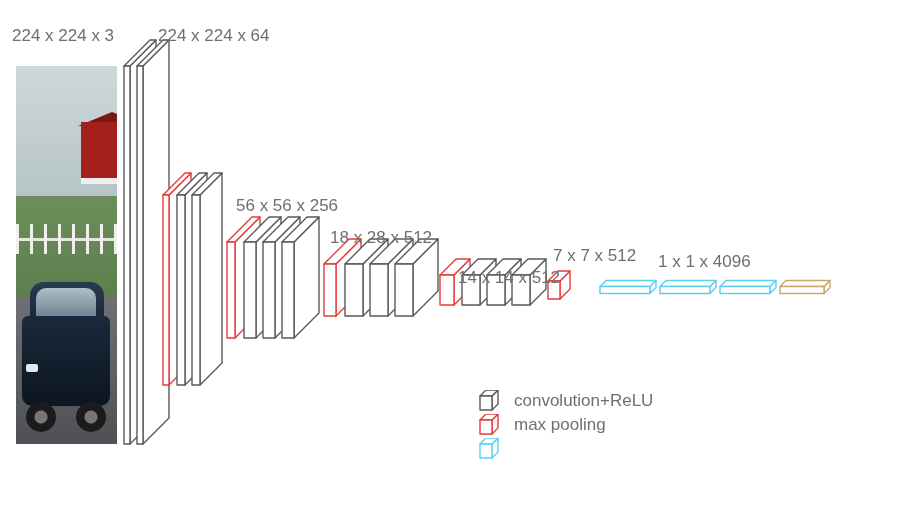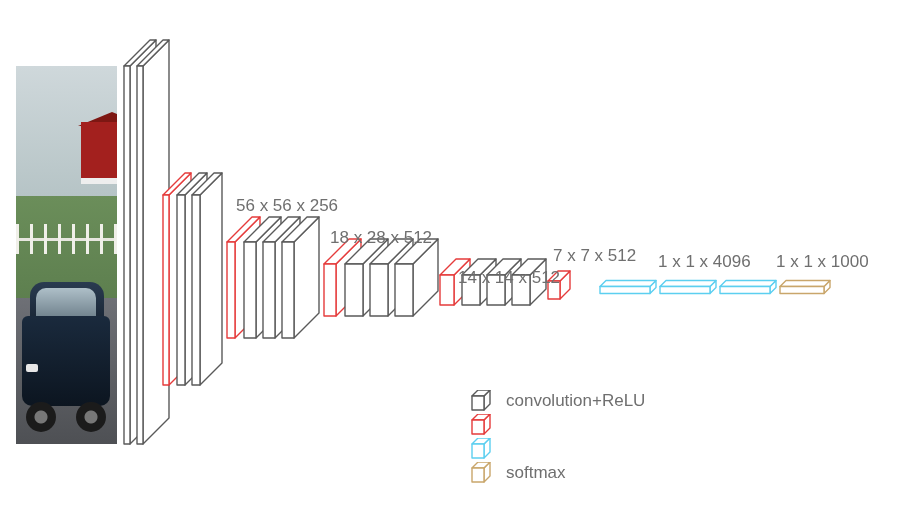--- a/index.html
+++ b/index.html
@@ -1,20 +1,20 @@
 <!DOCTYPE html>
 <html><head>
 <meta charset="utf-8">
 <style>
   html,body{margin:0;padding:0;font-family:Helvetica,Arial,sans-serif;color:#6f6f6f;background:#fff}
   .stage{position:relative;width:900px;height:507px}
   .lbl{position:absolute;font-size:17px;white-space:nowrap;color:#6f6f6f}
   
   .legend{position:absolute;left:470px;top:388px;font-size:17px;color:#6f6f6f}
-  .lg-row{display:flex;align-items:center;margin:2px 0}
+  .lg-row{display:flex;align-items:center;margin:2px 8px}
   .lg-row span.t{margin-left:10px}
   
   .input-img{position:absolute;left:16px;top:66px;width:101px;height:378px;overflow:hidden}
   .sky{position:absolute;left:0;top:0;right:0;height:130px;
        background:linear-gradient(#cfd8db,#b6c4c6)}
   .grass{position:absolute;left:0;top:130px;right:0;bottom:0;
          background:linear-gradient(#6b8e5a,#4a6a3f)}
   .road{position:absolute;left:0;top:232px;right:0;bottom:0;
         background:linear-gradient(#6e7076,#4e5054)}
   .barn{position:absolute;left:65px;top:56px;width:60px;height:62px;background:#a3201e}
@@ -172,60 +172,52 @@
           <polygon points="720,286.5 770,286.5 770,293.5 720,293.5" fill="#ffffff" stroke="#5ccff0" stroke-width="1.4" stroke-linejoin="round"></polygon>
         </g>
         <g>
           <polygon points="824,286.5 830,280.5 830,287.5 824,293.5" fill="#ffffff" stroke="#c9a66b" stroke-width="1.4" stroke-linejoin="round"></polygon>
           <polygon points="780,286.5 786,280.5 830,280.5 824,286.5" fill="#ffffff" stroke="#c9a66b" stroke-width="1.4" stroke-linejoin="round"></polygon>
           <polygon points="780,286.5 824,286.5 824,293.5 780,293.5" fill="#ffffff" stroke="#c9a66b" stroke-width="1.4" stroke-linejoin="round"></polygon>
         </g>
       </g>
   </svg>
 
+  <div class="lbl" style="left:12px;top:26px">224 x 224 x 3</div>
+  <div class="lbl" style="left:158px;top:26px">224 x 224 x 64</div>
   <div class="lbl" style="left:236px;top:196px">56 x 56 x 256</div>
   <div class="lbl" style="left:330px;top:228px">18 x 28 x 512</div>
   <div class="lbl" style="left:458px;top:268px">14 x 14 x 512</div>
   <div class="lbl" style="left:553px;top:246px">7 x 7 x 512</div>
   <div class="lbl" style="left:658px;top:252px">1 x 1 x 4096</div>
-  <div class="lbl" style="left:776px;top:252px">1 x 1 x 1000</div>
 
   <div class="legend">
     <div class="lg-row">
       <svg width="26" height="22">
           <g class="lg">
             <polygon points="14,6 20,0 20,14 14,20" fill="#ffffff" stroke="#5a5a5a" stroke-width="1.4" stroke-linejoin="round"></polygon>
             <polygon points="2,6 8,0 20,0 14,6" fill="#ffffff" stroke="#5a5a5a" stroke-width="1.4" stroke-linejoin="round"></polygon>
             <polygon points="2,6 14,6 14,20 2,20" fill="#ffffff" stroke="#5a5a5a" stroke-width="1.4" stroke-linejoin="round"></polygon>
           </g>
         </svg>
       <span class="t">convolution+ReLU</span>
     </div>
     <div class="lg-row">
       <svg width="26" height="22">
           <g class="lg">
             <polygon points="14,6 20,0 20,14 14,20" fill="#ffffff" stroke="#e53b3b" stroke-width="1.4" stroke-linejoin="round"></polygon>
             <polygon points="2,6 8,0 20,0 14,6" fill="#ffffff" stroke="#e53b3b" stroke-width="1.4" stroke-linejoin="round"></polygon>
             <polygon points="2,6 14,6 14,20 2,20" fill="#ffffff" stroke="#e53b3b" stroke-width="1.4" stroke-linejoin="round"></polygon>
           </g>
         </svg>
+      <span class="t">max pooling</span>
     </div>
     <div class="lg-row">
       <svg width="26" height="22">
           <g class="lg">
             <polygon points="14,6 20,0 20,14 14,20" fill="#ffffff" stroke="#5ccff0" stroke-width="1.4" stroke-linejoin="round"></polygon>
             <polygon points="2,6 8,0 20,0 14,6" fill="#ffffff" stroke="#5ccff0" stroke-width="1.4" stroke-linejoin="round"></polygon>
             <polygon points="2,6 14,6 14,20 2,20" fill="#ffffff" stroke="#5ccff0" stroke-width="1.4" stroke-linejoin="round"></polygon>
           </g>
         </svg>
     </div>
-    <div class="lg-row">
-      <svg width="26" height="22">
-          <g class="lg">
-            <polygon points="14,6 20,0 20,14 14,20" fill="#ffffff" stroke="#c9a66b" stroke-width="1.4" stroke-linejoin="round"></polygon>
-            <polygon points="2,6 8,0 20,0 14,6" fill="#ffffff" stroke="#c9a66b" stroke-width="1.4" stroke-linejoin="round"></polygon>
-            <polygon points="2,6 14,6 14,20 2,20" fill="#ffffff" stroke="#c9a66b" stroke-width="1.4" stroke-linejoin="round"></polygon>
-          </g>
-        </svg>
-      <span class="t">softmax</span>
-    </div>
   </div>
 </div>
 
 </body></html>

